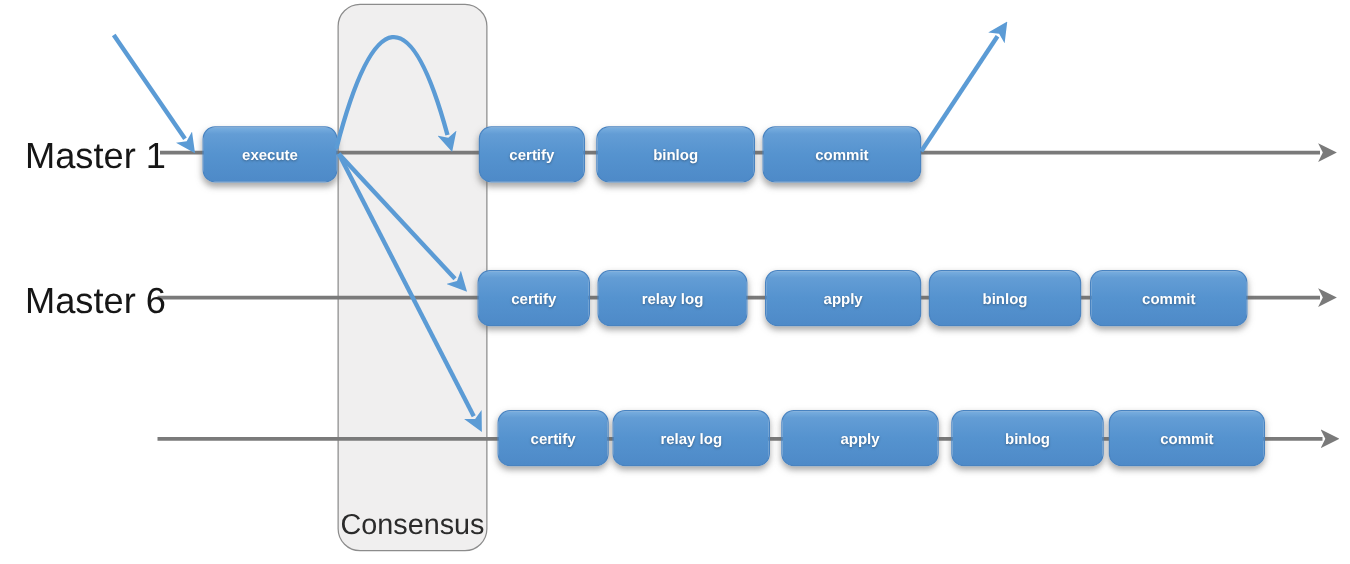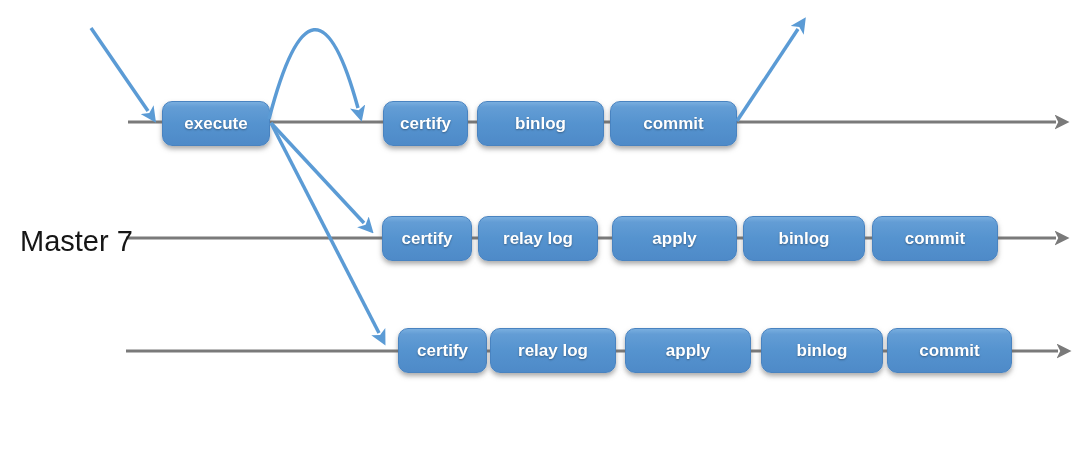--- a/index.html
+++ b/index.html
@@ -48,51 +48,55 @@
     background:linear-gradient(180deg,
       var(--box-top,#79aedf) 0%,
       #639dd5 12%,
       #5593cf 50%,
       var(--box-bottom,#4e8ac8) 100%);
     border:1px solid #4983c0;
     box-sizing:border-box;
     box-shadow:0 3px 5px rgba(100,100,100,0.55);
     display:flex;align-items:center;justify-content:center;
     color:#ffffff;
-    font-size:17px;
+    font-size:12px;
     font-weight:bold;
     text-shadow:0 1px 2px rgba(0,0,0,0.35);
     z-index:3;
     white-space:nowrap;
   }
   .r1{top:101px}.r2{top:216px}.r3{top:328px}
 
   .gray-line{stroke:var(--line-gray,#7a7a7a);stroke-width:3;fill:none;}
   .blue-line{stroke:var(--arrow-blue,#5b9bd5);stroke-width:3.5;fill:none;}
   .mk-gray{fill:var(--line-gray,#7a7a7a);}
   .mk-blue{fill:var(--arrow-blue,#5b9bd5);}
 </style>
 </head>
 <body>
 
 <div class="stage">
 
+  <div class="consensus z1">
+    <div class="consensus-label">Consensus</div>
+  </div>
 
   <svg class="layer z2" viewBox="0 0 1080 451">
     <defs>
       <marker id="ahGray" viewBox="0 0 10 10" refX="1" refY="5" markerWidth="5" markerHeight="5" orient="auto-start-reverse">
         <path d="M0,0 L10,5 L0,10 L2.5,5 z" class="mk-gray"></path>
       </marker>
     </defs>
     <path class="gray-line" d="M128,122 H1056" marker-end="url(#ahGray)"></path>
     <path class="gray-line" d="M126,238 H1056" marker-end="url(#ahGray)"></path>
     <path class="gray-line" d="M126,351 H1058" marker-end="url(#ahGray)"></path>
   </svg>
 
-  <div class="master-label" style="top:223px">Master 7</div>
+  <div class="master-label" style="top:107px">Master 1</div>
+  <div class="master-label" style="top:223px">Master 6</div>
 
   <div class="box r1" style="left:162px;width:108px">execute</div>
   <div class="box r1" style="left:383px;width:85px">certify</div>
   <div class="box r1" style="left:477px;width:127px">binlog</div>
   <div class="box r1" style="left:610px;width:127px">commit</div>
 
   <div class="box r2" style="left:382px;width:90px">certify</div>
   <div class="box r2" style="left:478px;width:120px">relay log</div>
   <div class="box r2" style="left:612px;width:125px">apply</div>
   <div class="box r2" style="left:743px;width:122px">binlog</div>

